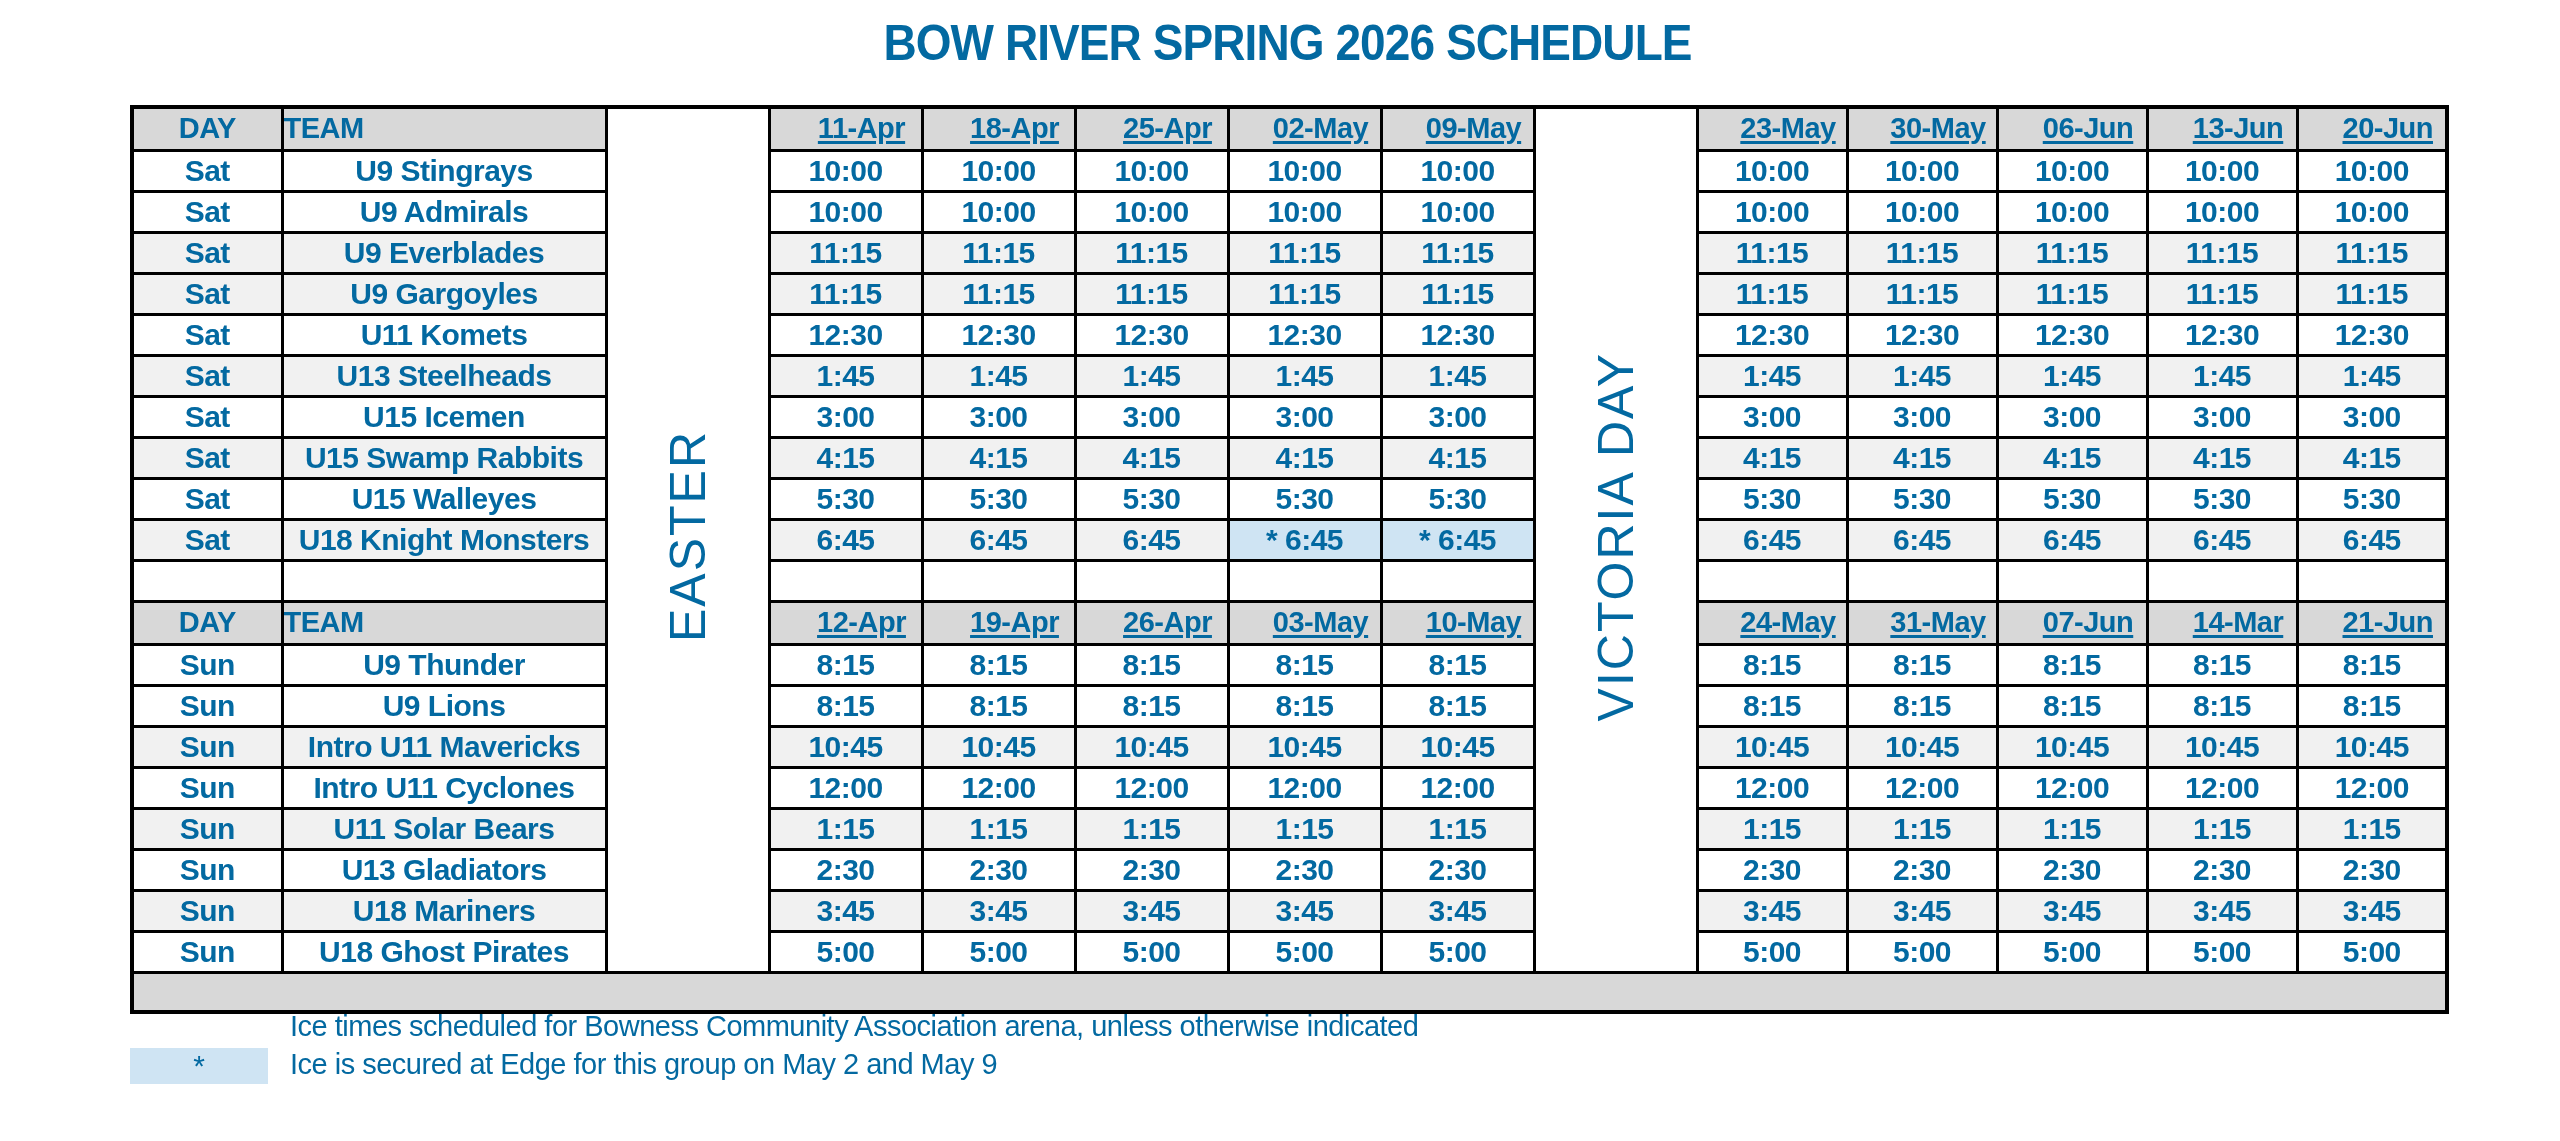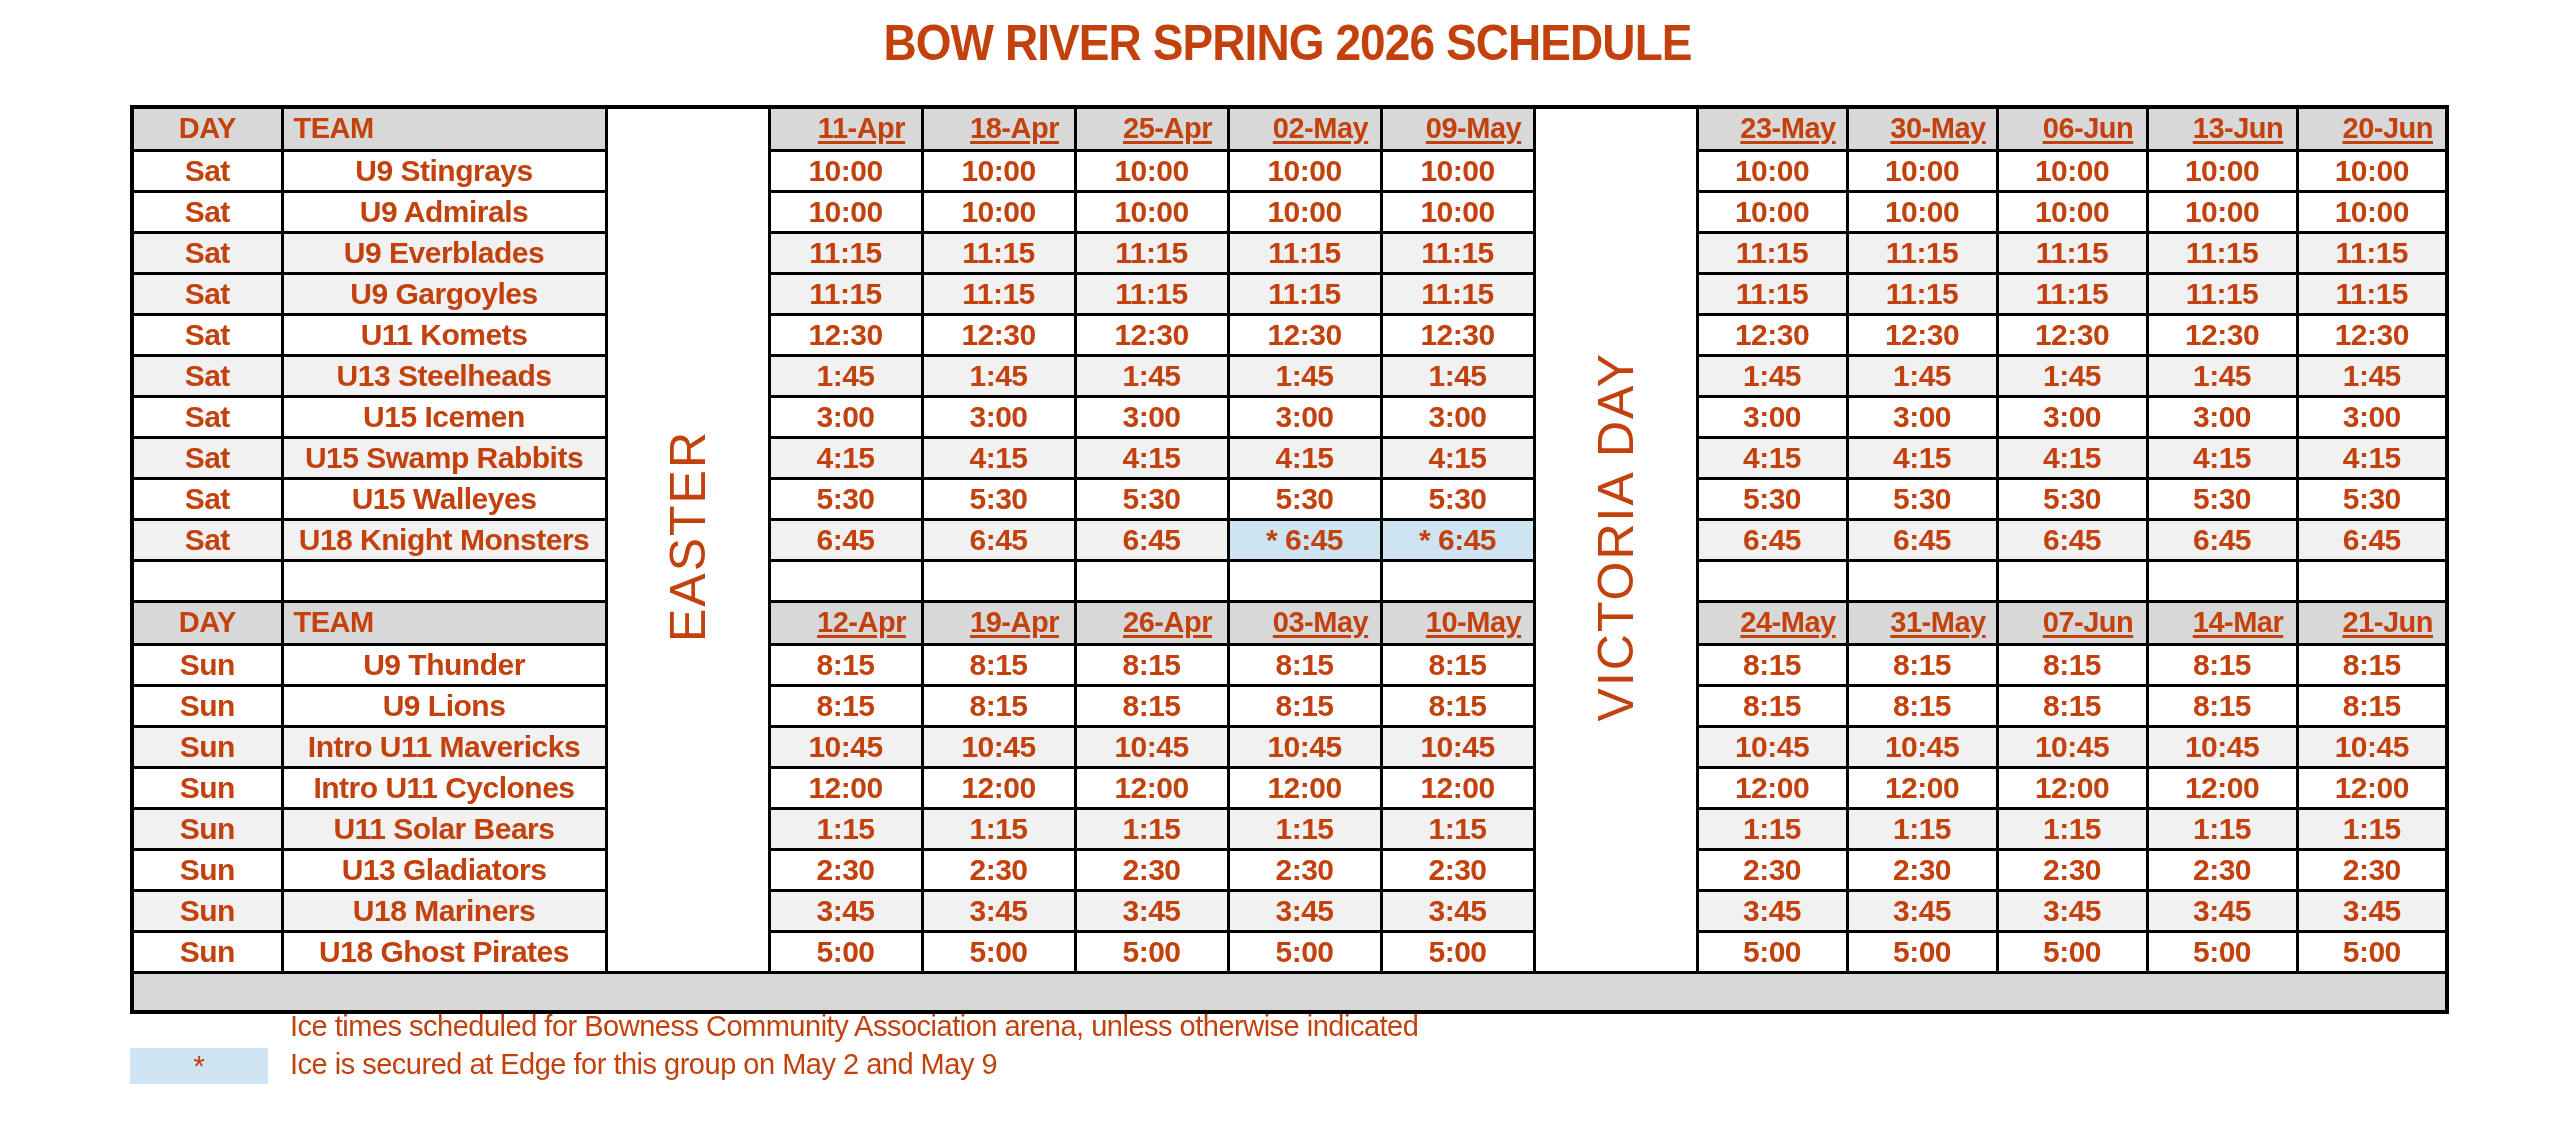--- a/index.html
+++ b/index.html
@@ -1,38 +1,38 @@
 <!DOCTYPE html>
 <html style="--hdr: #d8d8d8; --band: #f1f1f1; --hl: #cfe4f3;"><head>
 <meta charset="utf-8">
 <style>
   html,body{margin:0;padding:0;background:#ffffff;}
   .page{
     position:relative;width:2560px;height:1141px;background:#ffffff;
-    font-family:"Liberation Sans",sans-serif;color:#c2410c;overflow:hidden;
+    font-family:"Liberation Sans",sans-serif;color:#0369a1;overflow:hidden;
   }
   .title{
     position:absolute;left:130px;top:14px;width:2315px;
     text-align:center;font-size:50px;font-weight:bold;letter-spacing:-1px;
     transform:scaleX(0.92);transform-origin:center;white-space:nowrap;
   }
   table.sched{
     position:absolute;left:130px;top:105px;width:2315px;
     border-collapse:collapse;table-layout:fixed;
     border:4px solid #000;
   }
   table.sched td, table.sched th{
     border:3px solid #000;padding:0;overflow:hidden;white-space:nowrap;
     font-size:30px;font-weight:bold;letter-spacing:-0.5px;text-align:center;
     vertical-align:middle;background:#ffffff;
   }
   tr.header-row{height:43px;}
   tr.header-row th{background:var(--hdr,#d8d8d8);font-size:29px;}
   tr.header-row th.date-h{text-decoration:underline;text-decoration-thickness:3px;text-underline-offset:3px;padding-left:32px;}
-  tr.header-row th.team-h{text-align:left;padding-left:10px;}
+  tr.header-row th.team-h{text-align:left;}
   tr.data-row, tr.spacer-row{height:41px;}
   td.team-td{text-align:left;padding-left:10px;}
   tr.shaded td{background:var(--band,#f1f1f1);}
   table.sched td.special{background:var(--hl,#cfe4f3);}
   td.holiday-cell{background:var(--hdr,#d8d8d8);text-align:center;vertical-align:middle;}
   .vtext{
     display:inline-block;writing-mode:vertical-rl;transform:rotate(180deg);
     font-size:50px;font-weight:400;letter-spacing:2px;line-height:1;
   }
   tr.band-row{height:40px;}

